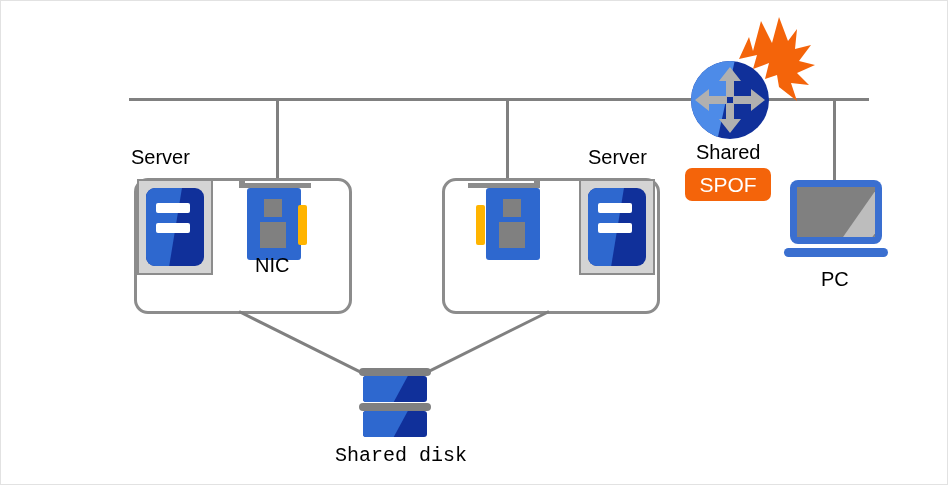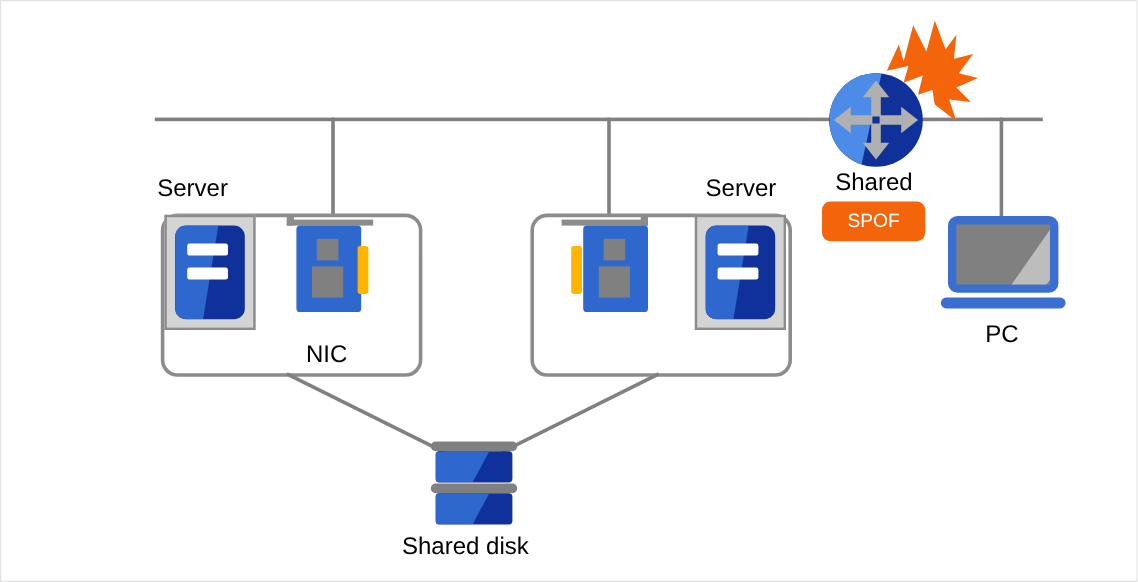--- a/index.html
+++ b/index.html
@@ -33,21 +33,21 @@
 
   
   .router{position:absolute;width:78px;height:78px;border-radius:50%;background:#10309a;overflow:hidden;}
   .router:before{content:"";position:absolute;inset:0;background:#4d8be8;clip-path:polygon(0 0,56% 0,34% 100%,0 100%);}
   .router svg{position:absolute;inset:0;}
 
   
   .burst{position:absolute;}
 
   
-  .spof{position:absolute;background:#f4640a;border-radius:7px;color:#fff;font-size:16px;
+  .spof{position:absolute;background:#f4640a;border-radius:7px;color:#fff;font-size:21px;
         display:flex;align-items:center;justify-content:center;}
 
   
   .pc-screen{position:absolute;background:#3a6fd0;border-radius:8px;}
   .pc-glass{position:absolute;left:7px;top:7px;right:7px;bottom:7px;background:#808080;overflow:hidden;}
   .pc-glass:after{content:"";position:absolute;right:-8px;bottom:-20px;width:24px;height:78px;
       background:#bdbdbd;transform:rotate(35deg);}
   .pc-glass:before{content:"";position:absolute;right:-24px;bottom:-20px;width:10px;height:78px;
       background:#bdbdbd;transform:rotate(35deg);}
   .pc-base{position:absolute;background:#3a6fd0;border-radius:6px;}
@@ -82,21 +82,21 @@
 
   <div class="nic" style="left:242px;top:182px;width:72px;height:80px;">
     <div class="nic-bracket" style="width:72px;"></div>
     <div class="nic-tab"></div>
     <div class="nic-body"></div>
     <div class="nic-conn" style="left:55px;"></div>
     <div class="nic-chip" style="left:21px;top:16px;width:18px;height:18px;"></div>
     <div class="nic-chip" style="left:17px;top:39px;width:26px;height:26px;"></div>
   </div>
 
-  <div class="lbl" style="left:254px;top:285px;text-align:center;">NIC</div>
+  <div class="lbl" style="left:254px;top:254px;text-align:center;">NIC</div>
 
   <div class="lbl" style="left:587px;top:146px;">Server</div>
 
   <div class="srvbox" style="left:441px;top:177px;width:212px;height:130px;"></div>
 
   <div class="nic" style="left:471px;top:182px;width:72px;height:80px;">
     <div class="nic-bracket" style="width:72px;"></div>
     <div class="nic-tab" style="left:62px;"></div>
     <div class="nic-body" style="left:14px;"></div>
     <div class="nic-conn" style="left:4px;"></div>
@@ -139,15 +139,15 @@
   <div class="lbl" style="left:820px;top:268px;">PC</div>
 
   <div class="diag" style="left:238px;top:309px;width:146px;transform:rotate(26.5deg);"></div>
   <div class="diag" style="left:548px;top:309px;width:146px;transform:rotate(153.5deg);"></div>
 
   <div class="disk-cap" style="left:358px;top:367px;width:72px;height:8px;"></div>
   <div class="disk-seg" style="left:362px;top:375px;width:64px;height:26px;"></div>
   <div class="disk-cap" style="left:358px;top:402px;width:72px;height:8px;"></div>
   <div class="disk-seg" style="left:362px;top:410px;width:64px;height:26px;"></div>
 
-  <div class="lbl" style="left:334px;top:445px;">Shared disk</div>
+  <div class="lbl" style="left:334px;top:445px;font-family:Liberation Mono, monospace;">Shared disk</div>
 
 </div>
 
 </body></html>

